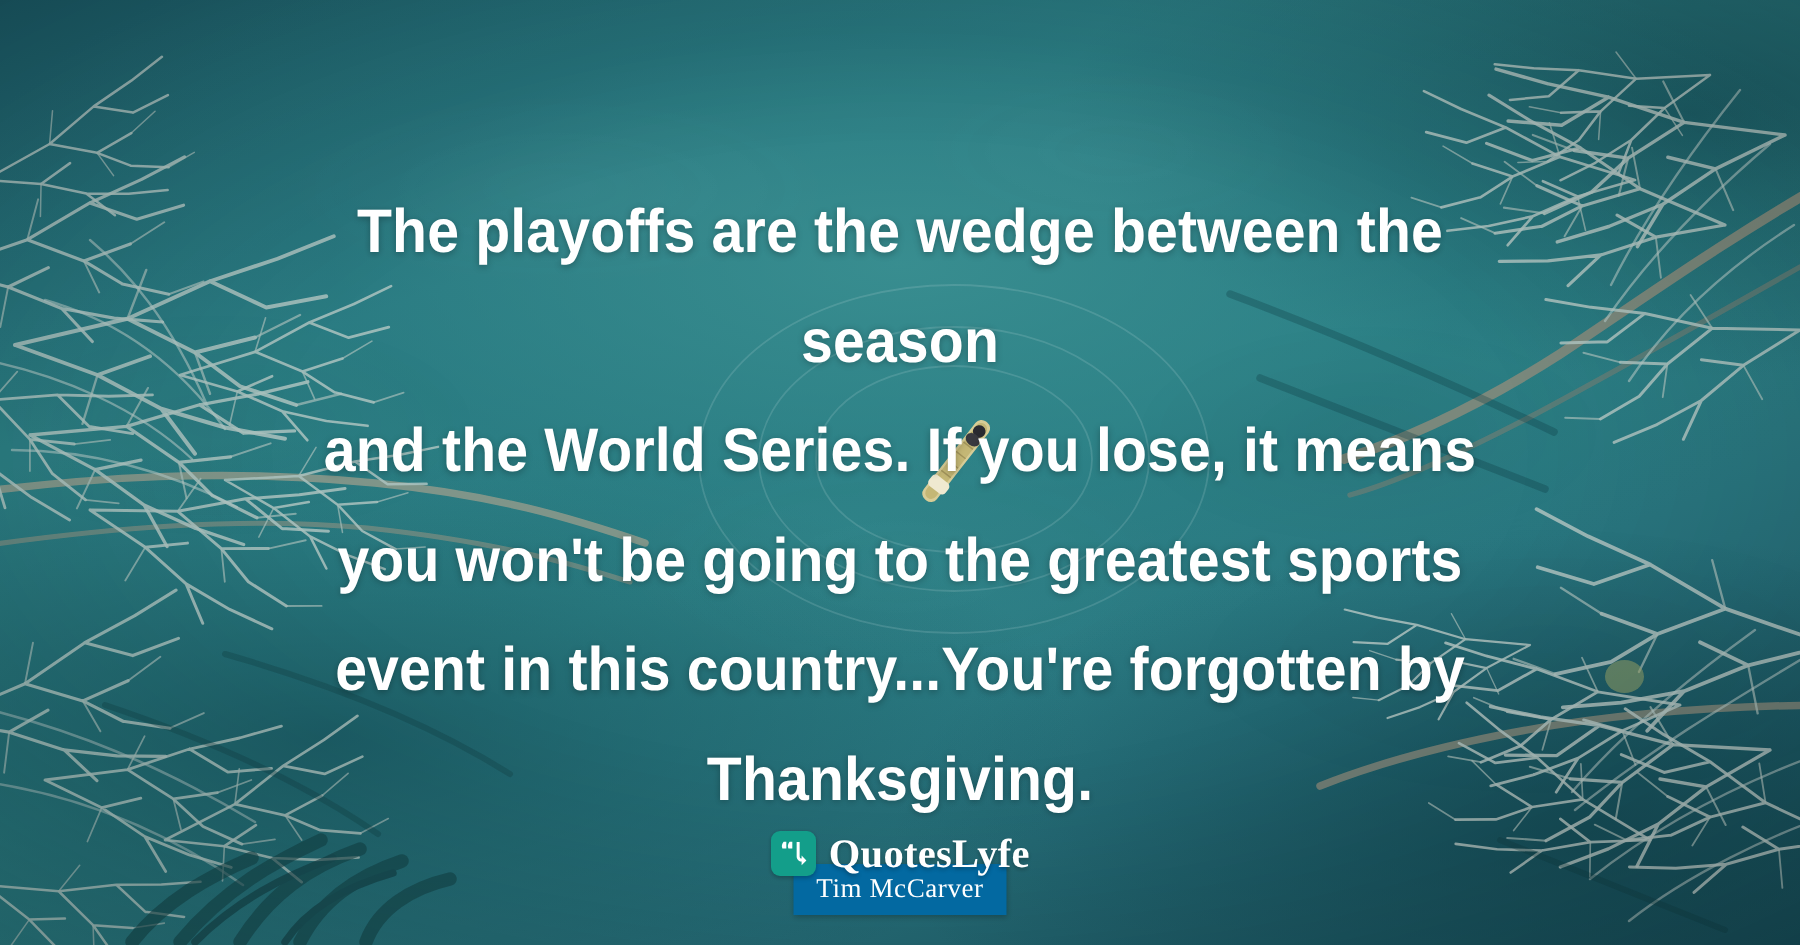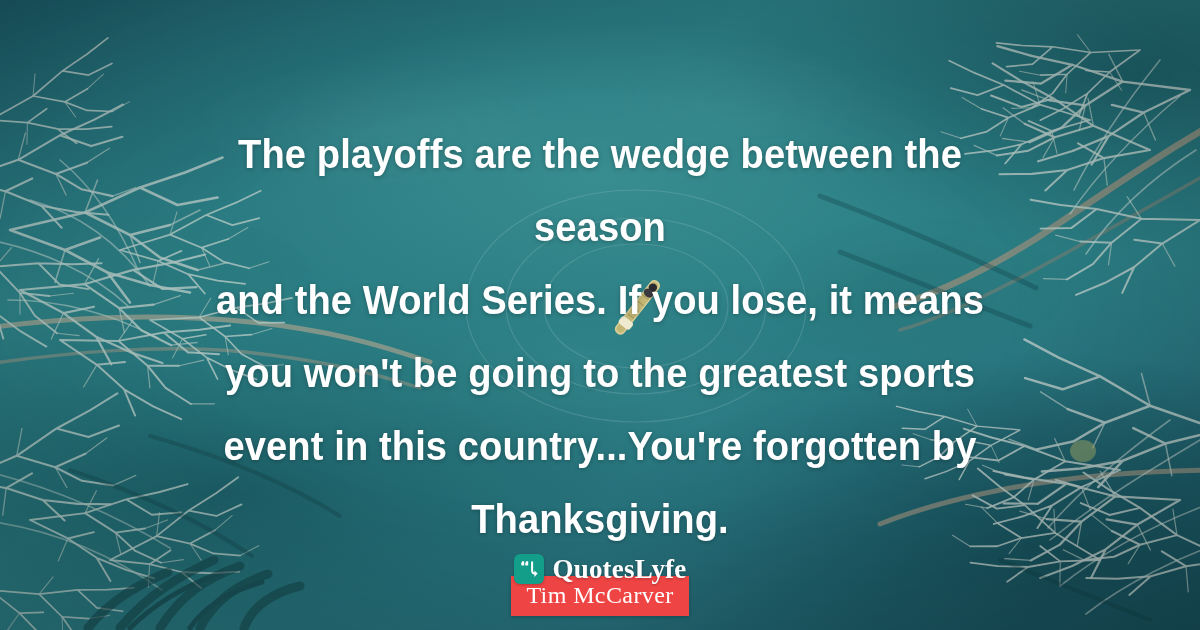--- a/index.html
+++ b/index.html
@@ -65,25 +65,25 @@
     line-height: 73px;
     letter-spacing: 0.1px;
     text-shadow: 0 1px 5px rgba(0,0,0,0.28);
     transform: scaleX(0.93);
     transform-origin: center top;
     white-space: pre-line;
   }
 
   .author-badge {
     margin-top: 20px;
-    background: #ef4444;
+    background: #0369a1;
     color: #ffffff;
     font-family: "Liberation Serif", serif;
     font-weight: 400;
-    font-size: 24px;
+    font-size: 18px;
     line-height: 1;
     padding: 7px 15px 9px 15px;
     letter-spacing: 0.4px;
     box-shadow: 0 1px 4px rgba(0,0,0,0.25);
   }
 
   
   .logo-row {
     position: absolute;
     left: 0;

